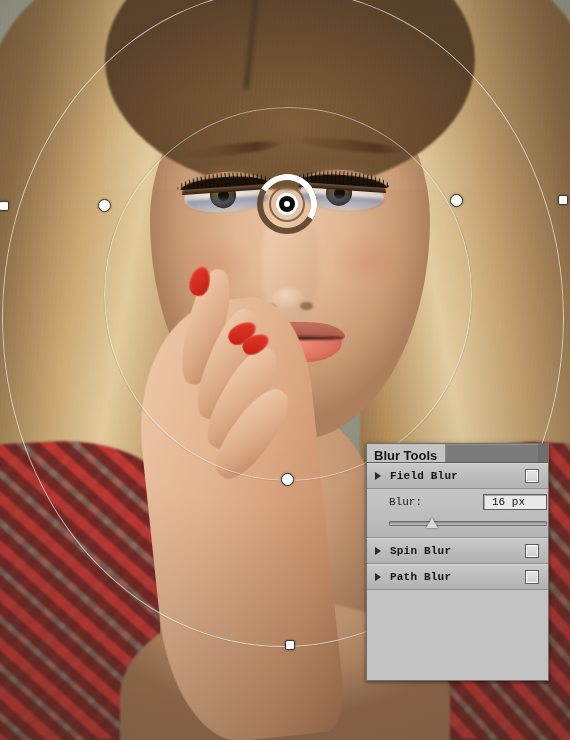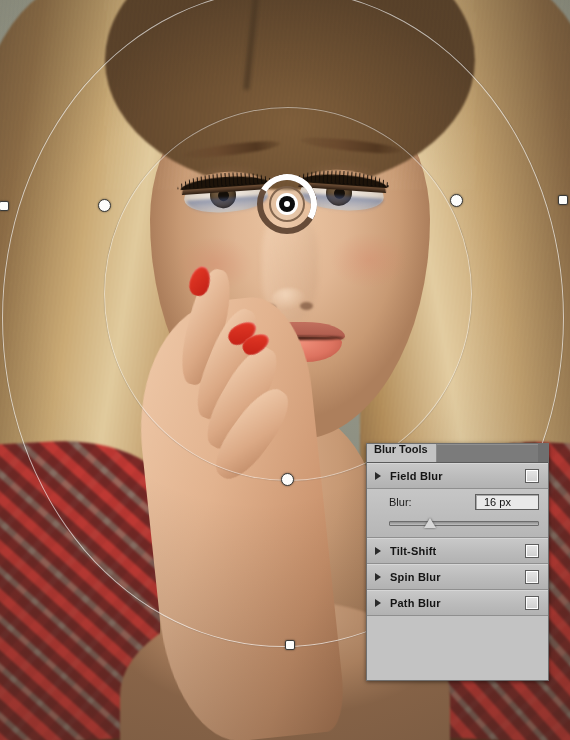--- a/index.html
+++ b/index.html
@@ -284,31 +284,31 @@
     font-size:11px; color:#1b1b1b;
     box-sizing:border-box;
     overflow:hidden;
   }
   .tabbar {
     display:flex; align-items:stretch; height:18px;
     background:#6f6f6f;
     border-bottom:1px solid #5b5b5b;
   }
   .tab {
-    display:flex; align-items:flex-start;
+    display:flex; align-items:flex-end;
     padding:0 8px 0 7px;
     background:#c3c3c3;
-    font-weight:bold; font-size:11px; color:#171717;
+    font-weight:bold; font-size:13px; color:#171717;
     border-right:1px solid #8a8a8a;
     line-height:1;
   }
   .tabfill { flex:1; background:#7b7b7b; border-top:1px solid #909090; }
   .tabgrip { width:10px; background:#6f6f6f; }
 
-  .rows { background:#be185d; }
+  .rows { background:#be185d;font-family:Liberation Mono, monospace; }
   .row {
     position:relative;
     height:26px;
     display:flex; align-items:center;
     background: linear-gradient(to bottom, #c8c8c8 0%, #bcbcbc 50%, #b2b2b2 100%);
     border-bottom:1px solid #8f8f8f;
     border-top:1px solid #d6d6d6;
     padding:0 9px 0 8px;
     box-sizing:border-box;
   }
@@ -338,21 +338,21 @@
   .cbox.checked::after {
     content:"";
     position:absolute; left:3px; top:0px; width:5px; height:9px;
     border:solid #141414; border-width:0 2px 2px 0;
     transform: rotate(42deg);
   }
 
   .subrow {
     background: linear-gradient(to bottom,#c6c6c6,#b6b6b6);
     border-bottom:1px solid #8f8f8f;
-    padding:5px 9px 8px 22px;
+    padding:5px 1px 8px 22px;
   }
   .subline { display:flex; align-items:center; gap:8px; }
   .sub-label { font-size:11px; color:#1b1b1b; flex:none; }
   .numfield {
     margin-left:auto;
     width:64px; height:16px;
     background:#e9e9e9;
     border:1px solid #5e5e5e;
     box-shadow: inset 1px 1px 0 #a8a8a8;
     font-size:11px; color:#111;
@@ -502,25 +502,20 @@
         <div class="subline">
           <span class="sub-label">Blur:</span>
           <span class="numfield">16 px</span>
         </div>
         <div class="slider">
           <div class="track"></div>
           <div class="thumb" id="blur-thumb" style="left: 27%;"></div>
         </div>
       </div>
 
-      <div class="row">
-        <span class="tri right"></span>
-        <span class="row-label">Tilt-Shift</span>
-        <span class="cbox"></span>
-      </div>
 
       <div class="row">
         <span class="tri right"></span>
         <span class="row-label">Spin Blur</span>
         <span class="cbox"></span>
       </div>
 
       <div class="row">
         <span class="tri right"></span>
         <span class="row-label">Path Blur</span>

